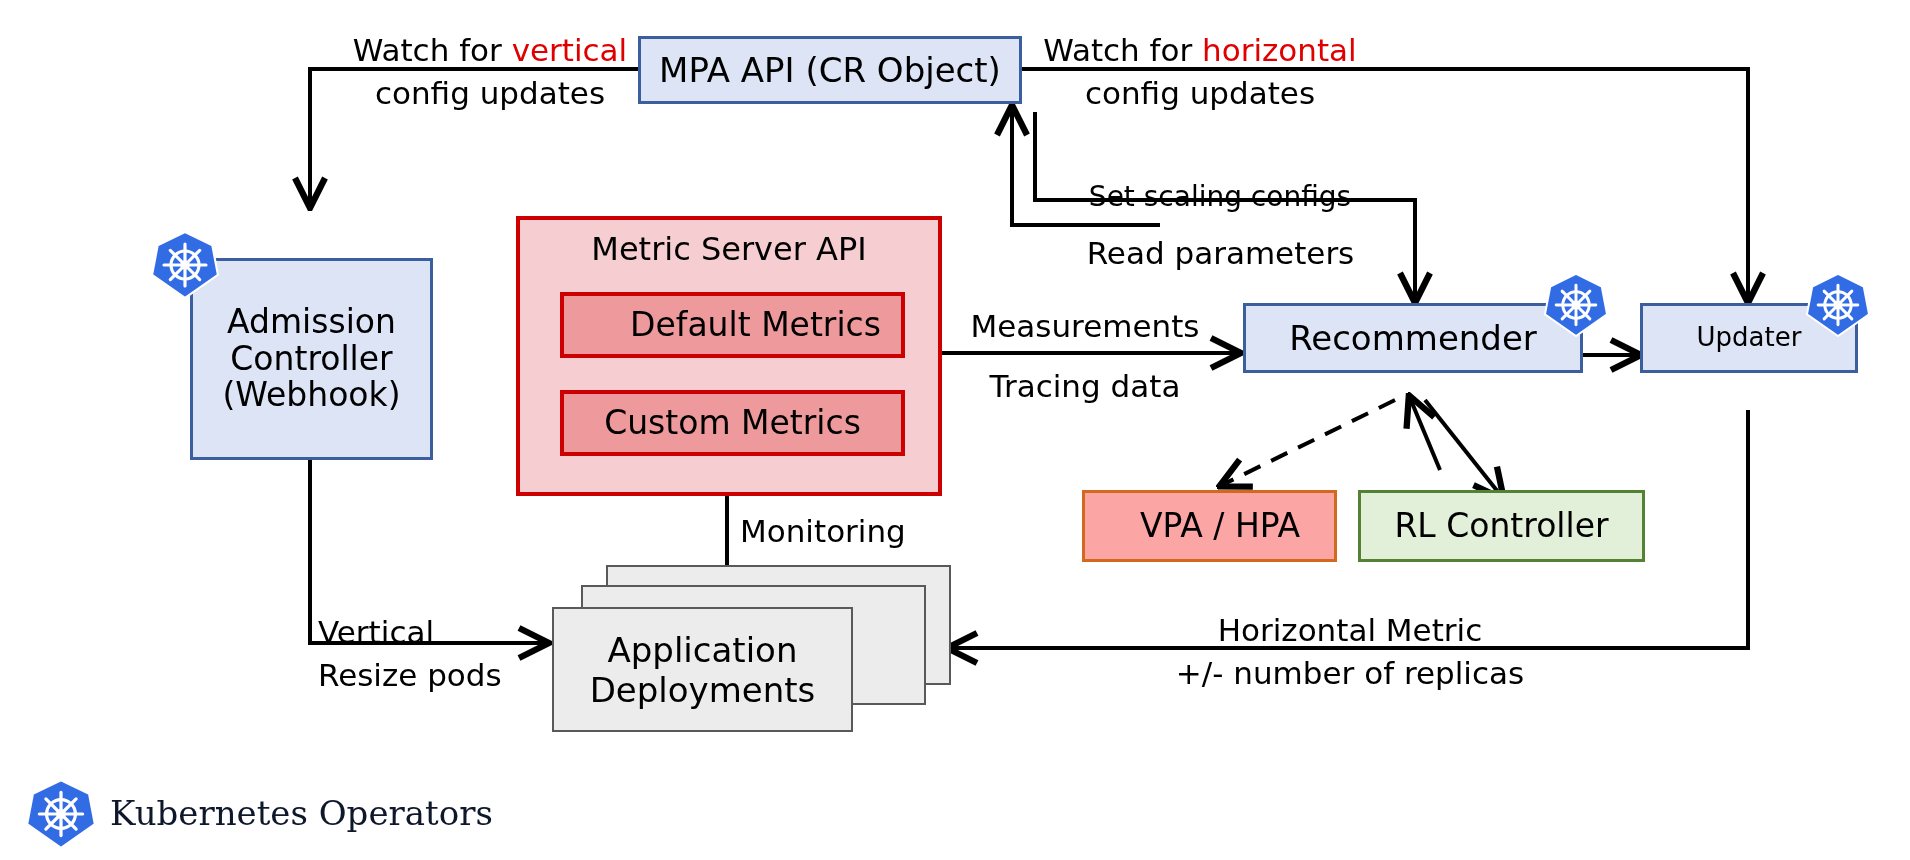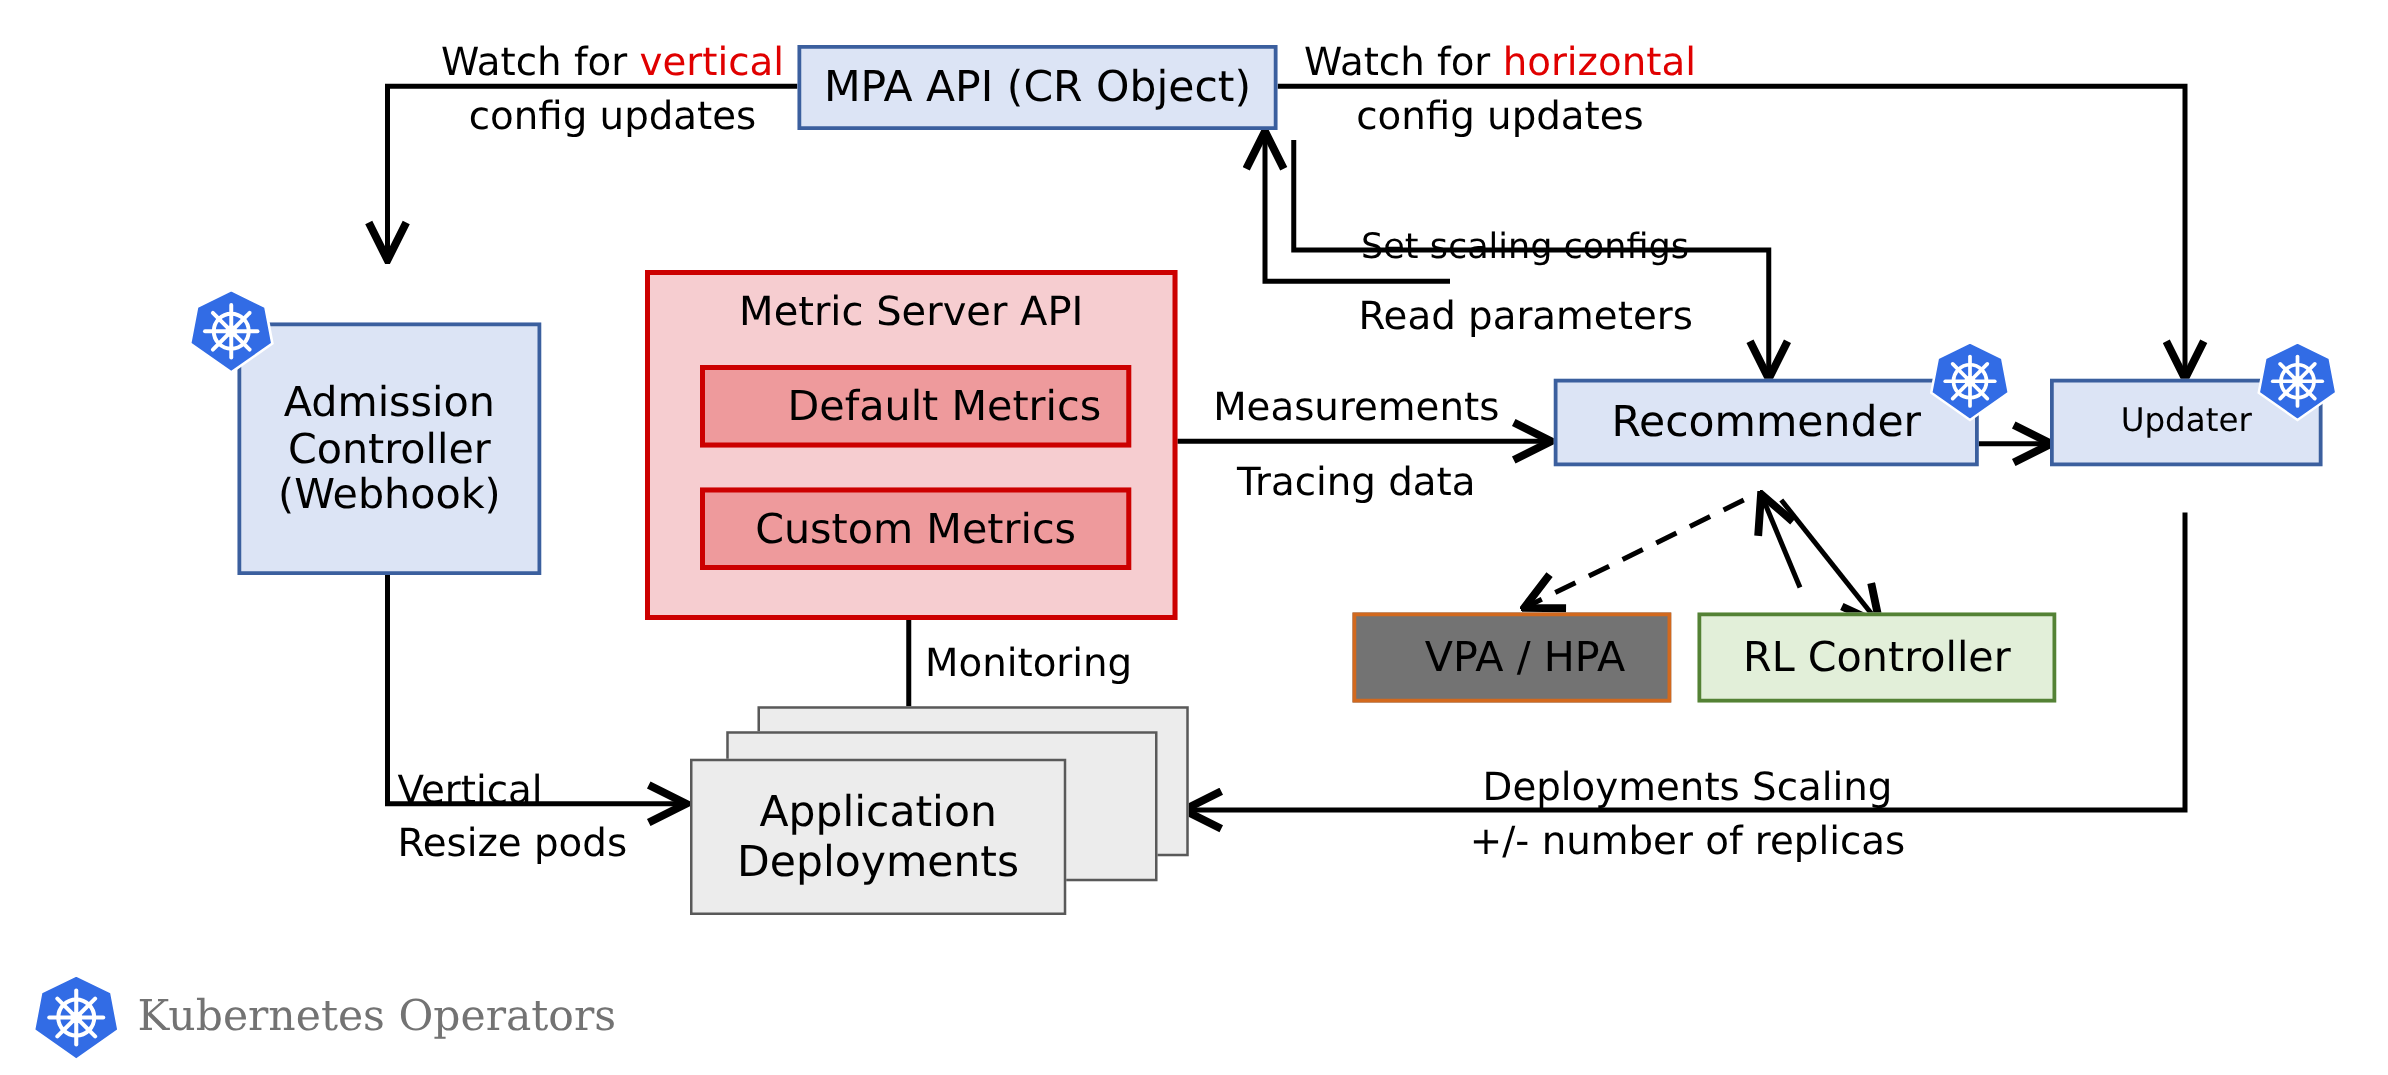--- a/index.html
+++ b/index.html
@@ -6,28 +6,28 @@
   body{width:1910px;height:860px;position:relative;overflow:hidden;
        font-family:"DejaVu Sans","Liberation Sans",sans-serif;}
   #stage{position:absolute;left:0;top:0;width:1910px;height:860px;}
   svg#wires{position:absolute;left:0;top:0;width:1910px;height:860px;pointer-events:none;}
 
   .box{position:absolute;box-sizing:border-box;display:flex;align-items:center;
        justify-content:center;text-align:center;line-height:1.12;}
   .blue{background:#dce4f5;border:3px solid #3b5f9e;color:#000;}
   .redouter{background:#f6cdd0;border:4px solid #cc0000;}
   .redinner{background:#ee9a9c;border:4px solid #cc0000;}
-  .orange{background:#737373;border:3px solid #d2691e;padding-left:21px;}
+  .orange{background:#fca5a5;border:3px solid #d2691e;padding-left:21px;}
   .green{background:#e2efd9;border:3px solid #548235;}
 
   .lbl{position:absolute;color:#000;text-align:center;line-height:1.18;white-space:nowrap;}
   .red-word{color:#e00000;}
 
   .kicon{position:absolute;}
-  .legend-text{position:absolute;color:#737373;font-family:"DejaVu Serif","Liberation Serif",serif;}
+  .legend-text{position:absolute;color:#0f172a;font-family:"DejaVu Serif","Liberation Serif",serif;}
 
   .stack{position:absolute;}
   .stack .sheet{position:absolute;background:#ececec;border:2px solid #595959;box-sizing:border-box;}
 </style>
 </head>
 <body>
 
 <div id="stage">
 
   <svg id="wires" viewBox="0 0 1910 860" xmlns="http://www.w3.org/2000/svg">
@@ -189,21 +189,21 @@
       <span>Deployments</span>
     </div>
   </div>
 
   <div class="lbl" style="left:318px;top:614px;width:230px;font-size:31px;text-align:left;">
     <div>Vertical</div>
     <div style="margin-top:6px;">Resize pods</div>
   </div>
 
   <div class="lbl" style="left:1120px;top:612px;width:460px;font-size:31px;">
-    <div>Deployments Scaling</div>
+    <div>Horizontal Metric</div>
     <div style="margin-top:6px;">+/- number of replicas</div>
   </div>
 
   <div class="kicon" style="left:25px;top:778px;width:72px;height:72px;">
     <svg viewBox="0 0 100 100" width="72" height="72" xmlns="http://www.w3.org/2000/svg">
       <polygon points="50,3 89,22 97,64 50,97 3,64 11,22" fill="#326ce5" stroke="#fff" stroke-width="3"></polygon>
       <g stroke="#fff" stroke-width="4.5" fill="none" stroke-linecap="round">
         <circle cx="50" cy="50" r="20"></circle>
         <circle cx="50" cy="50" r="4.5" fill="#fff"></circle>
         <line x1="50" y1="50" x2="50" y2="20"></line>

